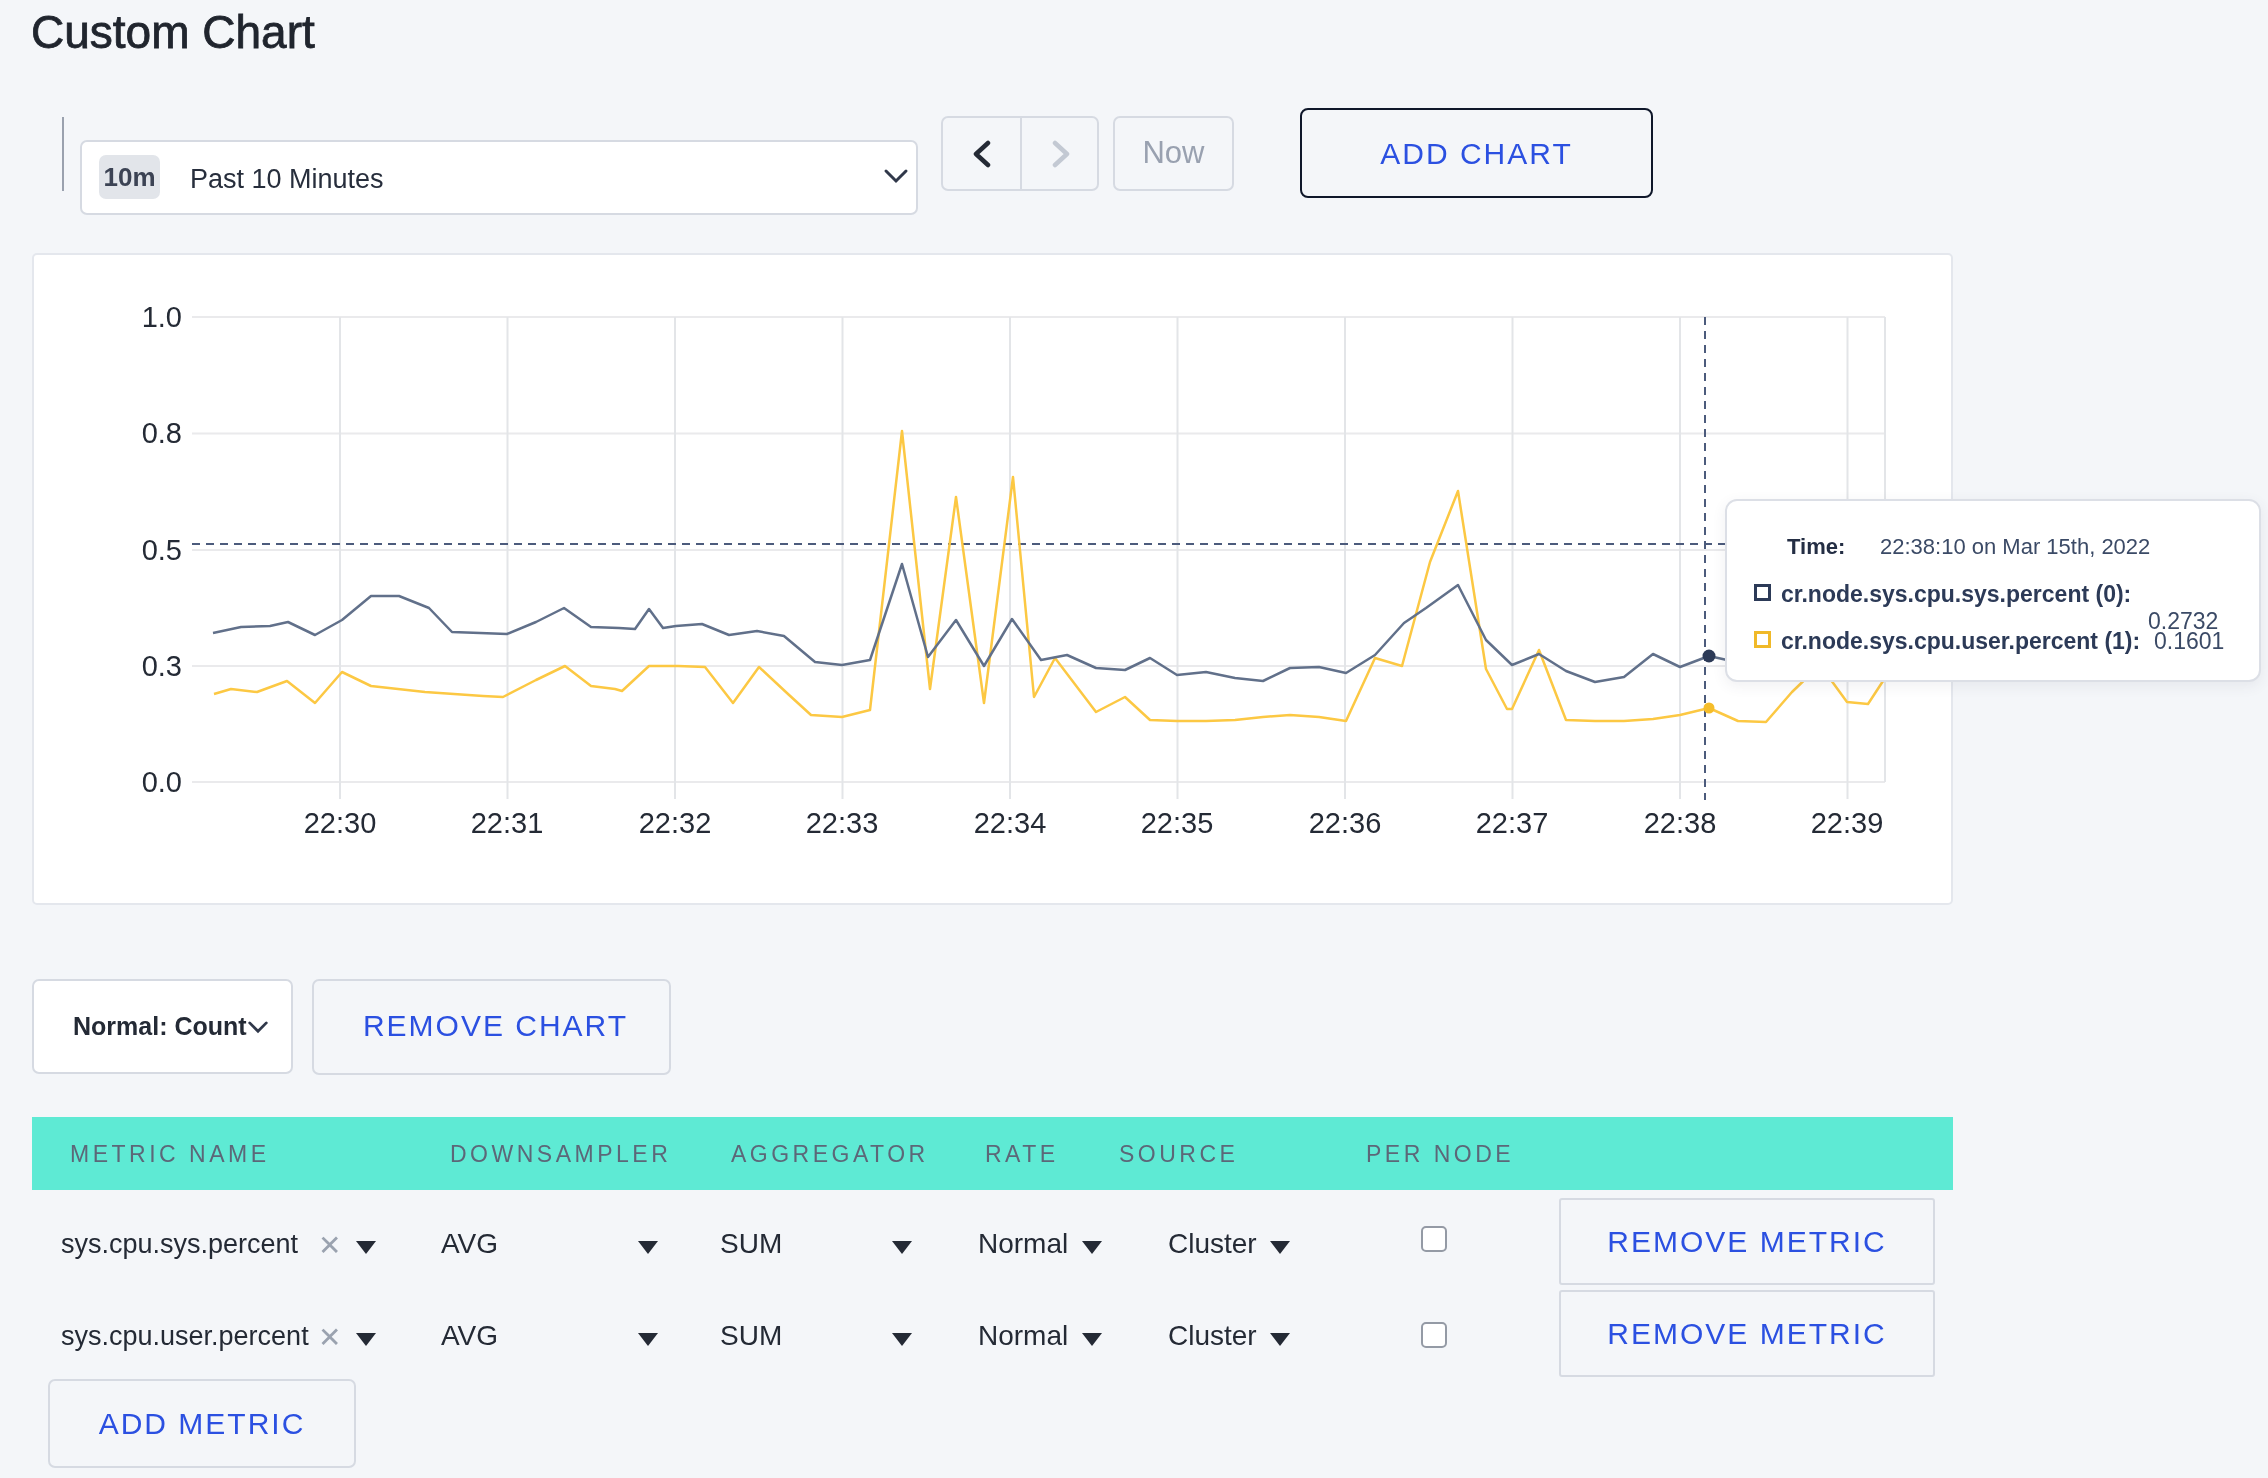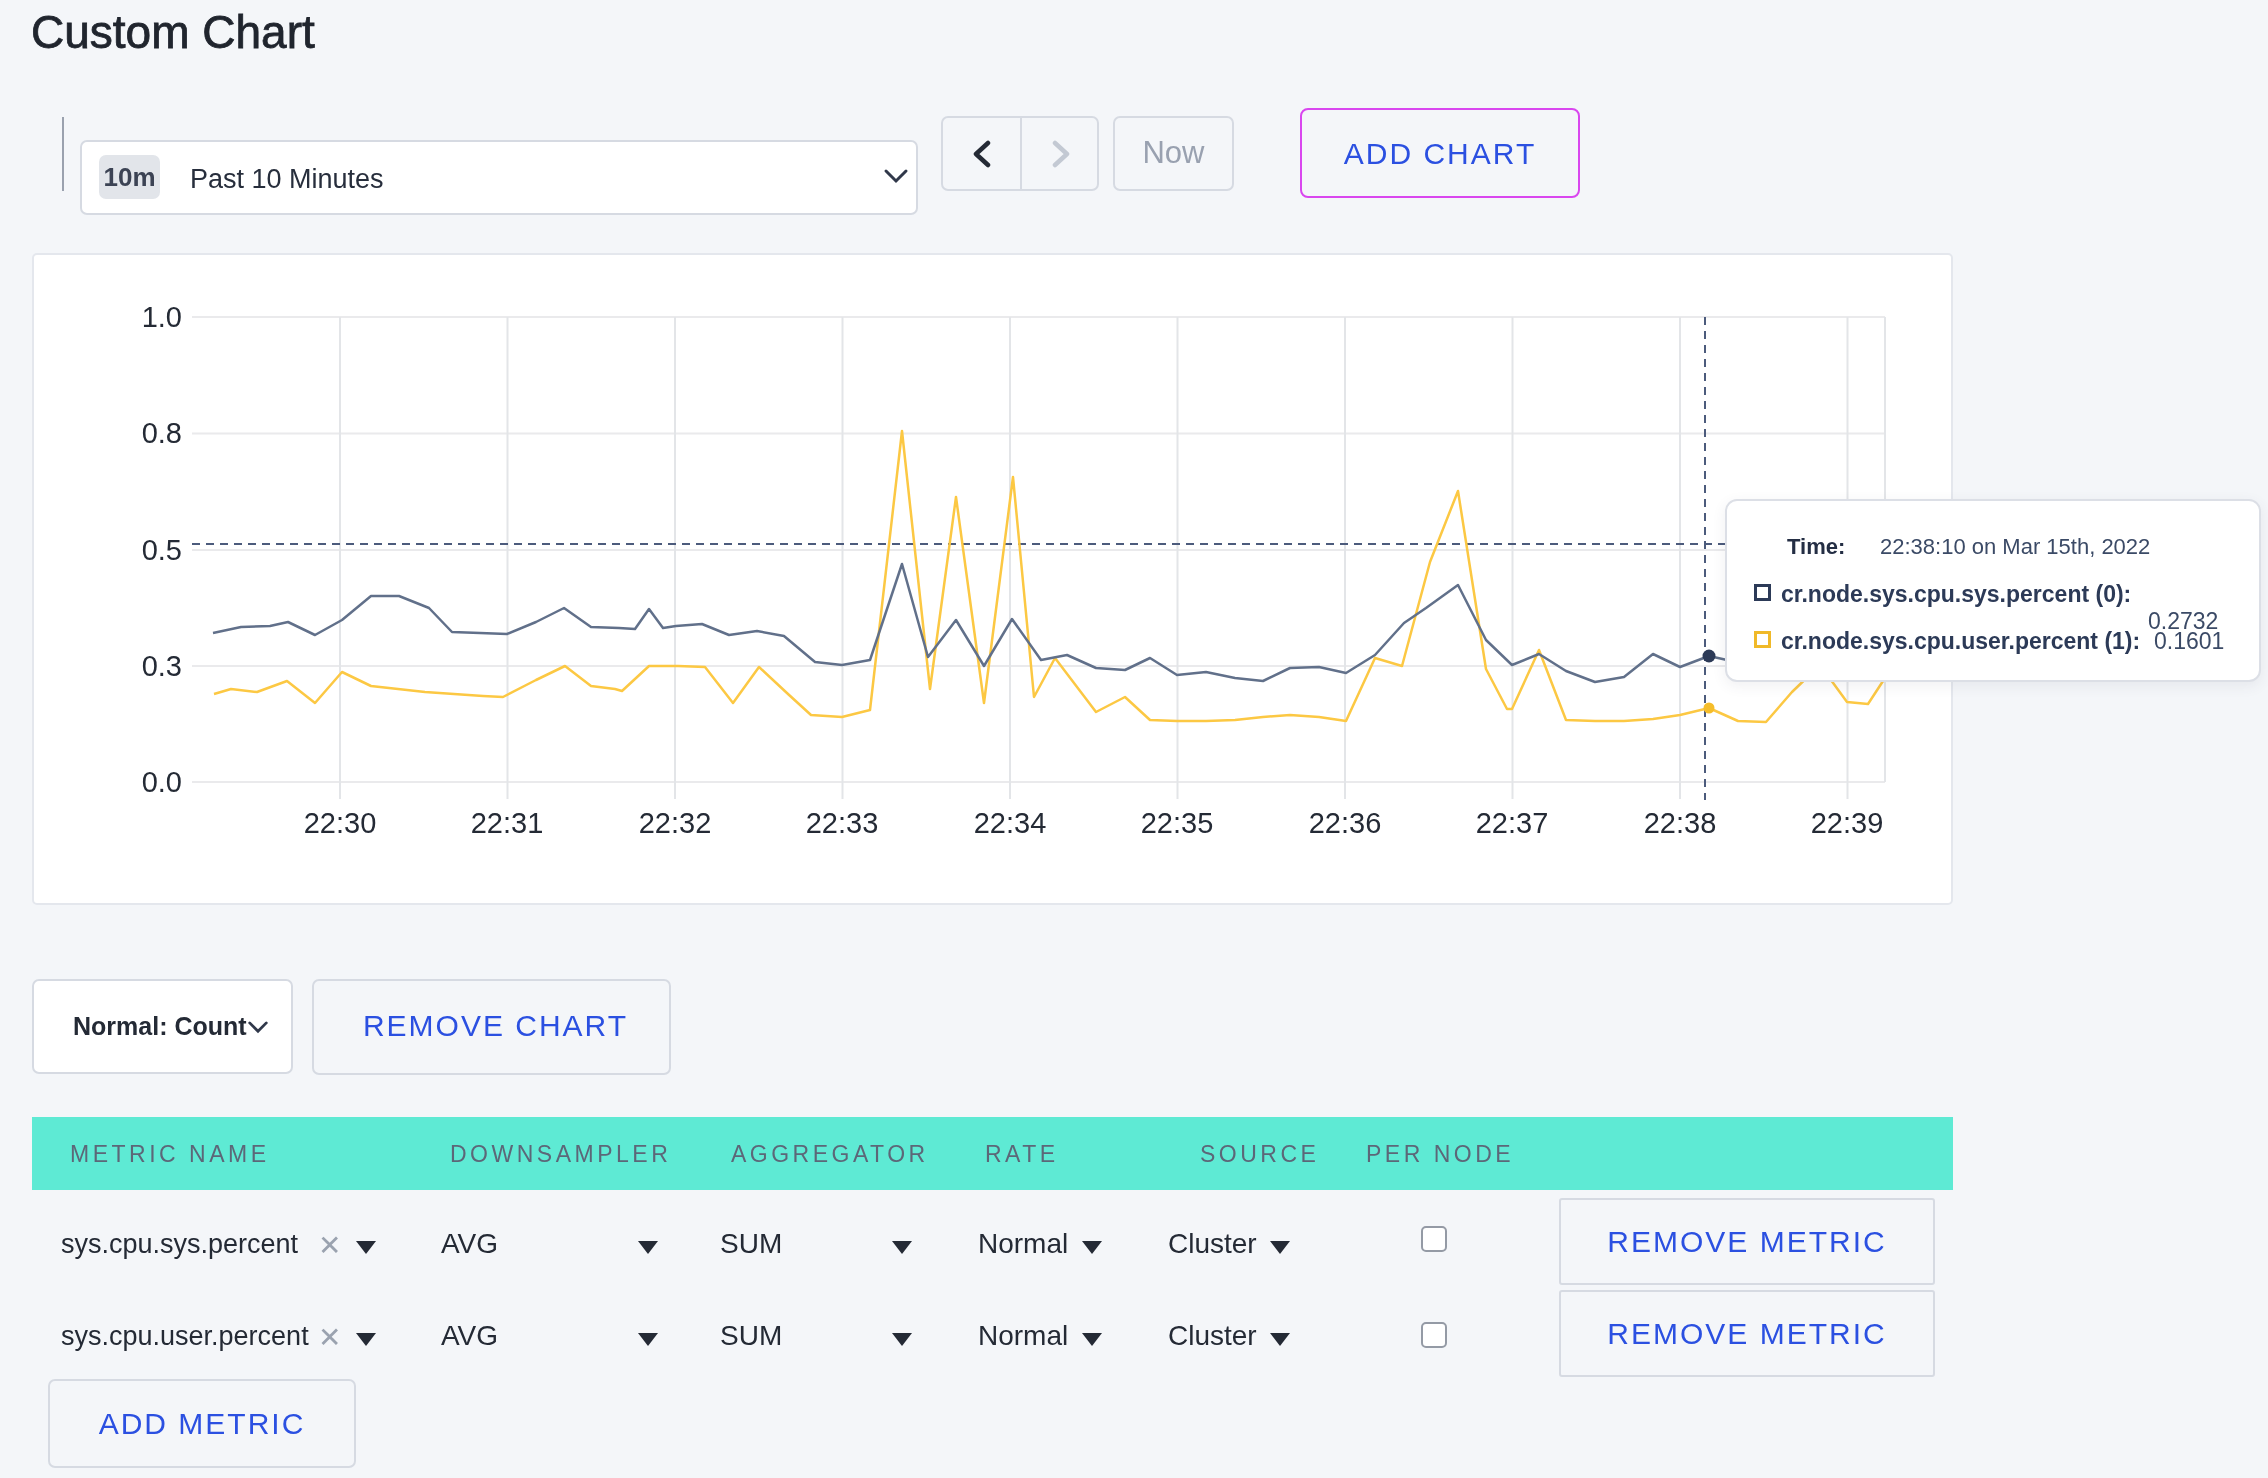--- a/index.html
+++ b/index.html
@@ -6,21 +6,21 @@
 html,body { width:2268px; height:1478px; background:#f4f6f9; font-family:"Liberation Sans", sans-serif; position:relative; overflow:hidden; }
 .abs { position:absolute; }
 h1 { position:absolute; left:31px; top:5px; font-size:46px; font-weight:400; color:#20252e; letter-spacing:0px; -webkit-text-stroke:0.8px #20252e; }
 .divider { position:absolute; left:62px; top:117px; width:2px; height:74px; background:#9aa1ae; }
 .timesel { position:absolute; left:80px; top:116px; width:838px; height:75px; background:#fff; border:2px solid #d6dae2; border-radius:7px;margin-top:24px; }
 .badge10m { position:absolute; left:17px; top:13px; width:61px; height:44px; background:#e2e5ea; border-radius:7px; color:#3c4354; font-size:26px; font-weight:bold; text-align:center; line-height:44px; }
 .pastTxt { position:absolute; left:108px; top:22px; font-size:27px; color:#272e3c; }
 .arrowbox { position:absolute; left:941px; top:116px; width:158px; height:75px; border:2px solid #d6dae2; border-radius:7px; }
 .arrowsep { position:absolute; left:77px; top:0px; width:2px; height:71px; background:#d6dae2; }
 .nowbtn { position:absolute; left:1113px; top:116px; width:121px; height:75px; border:2px solid #d6dae2; border-radius:7px; color:#99a1b0; font-size:31px; text-align:center; line-height:69px; }
-.addchart { position:absolute; left:1300px; top:108px; width:280px; height:90px; border:2px solid #d946ef; border-radius:8px; color:#2b50e1; font-size:30px; letter-spacing:2px; text-align:center; line-height:88px; font-weight:400; }
+.addchart { position:absolute; left:1300px; top:108px; width:353px; height:90px; border:2px solid #0f172a; border-radius:8px; color:#2b50e1; font-size:30px; letter-spacing:2px; text-align:center; line-height:88px; font-weight:400; }
 .card { position:absolute; left:32px; top:253px; width:1921px; height:652px; background:#fff; border:2px solid #e4e7ed; border-radius:5px; }
 .tooltip { position:absolute; left:1725px; top:499px; width:536px; height:183px; background:#fff; border:2px solid #dcdfe6; border-radius:12px; box-shadow:0 4px 14px rgba(60,70,90,0.08); }
 .tt-row { position:absolute; left:0; width:100%; font-size:23px; color:#3b4a66; }
 .tt-sq { position:absolute; left:27px; width:17px; height:17px; border-width:3px; border-style:solid; }
 .unitsbtn { position:absolute; left:32px; top:979px; width:261px; height:95px; background:#fff; border:2px solid #d6dae2; border-radius:7px; }
 .unitsbtn span { position:absolute; left:39px; top:31px; font-size:25px; font-weight:bold; color:#242a35; }
 .rmchart { position:absolute; left:312px; top:979px; width:359px; height:96px; border:2px solid #d6dae2; border-radius:7px; color:#2b50e1; font-size:30px; letter-spacing:2px; text-align:center; line-height:90px;padding-left:8px; }
 .thead { position:absolute; left:32px; top:1117px; width:1921px; height:73px; background:#5eead4; }
 .th { position:absolute; top:24px; font-size:23px; letter-spacing:3.5px; color:#5c6778; font-weight:400; }
 .cell { position:absolute; font-size:28px; color:#242a35; }
@@ -136,21 +136,21 @@
       <path d="M4 4 L13 13 L22 4" fill="none" stroke="#30384a" stroke-width="3" stroke-linecap="round"></path>
     </svg>
 </div>
 <div class="rmchart">REMOVE CHART</div>
 
 <div class="thead">
   <div class="th" style="left:38px;">METRIC NAME</div>
   <div class="th" style="left:418px;">DOWNSAMPLER</div>
   <div class="th" style="left:699px;">AGGREGATOR</div>
   <div class="th" style="left:953px;">RATE</div>
-  <div class="th" style="left:1168px;text-align:center;">SOURCE</div>
+  <div class="th" style="left:1087px;text-align:center;">SOURCE</div>
   <div class="th" style="left:1334px;">PER NODE</div>
 </div>
 
 <div class="cell" style="left:61px;top:1229px;font-size:27px;">sys.cpu.sys.percent</div>
 <div class="cell xmark" style="left:318px;top:1229px;">✕</div>
 <div class="cell" style="left:356px;top:1228px;"><span class="tri"></span></div>
 <div class="cell" style="left:441px;top:1228px;">AVG</div>
 <div class="cell" style="left:638px;top:1228px;"><span class="tri"></span></div>
 <div class="cell" style="left:720px;top:1228px;">SUM</div>
 <div class="cell" style="left:892px;top:1228px;"><span class="tri"></span></div>

